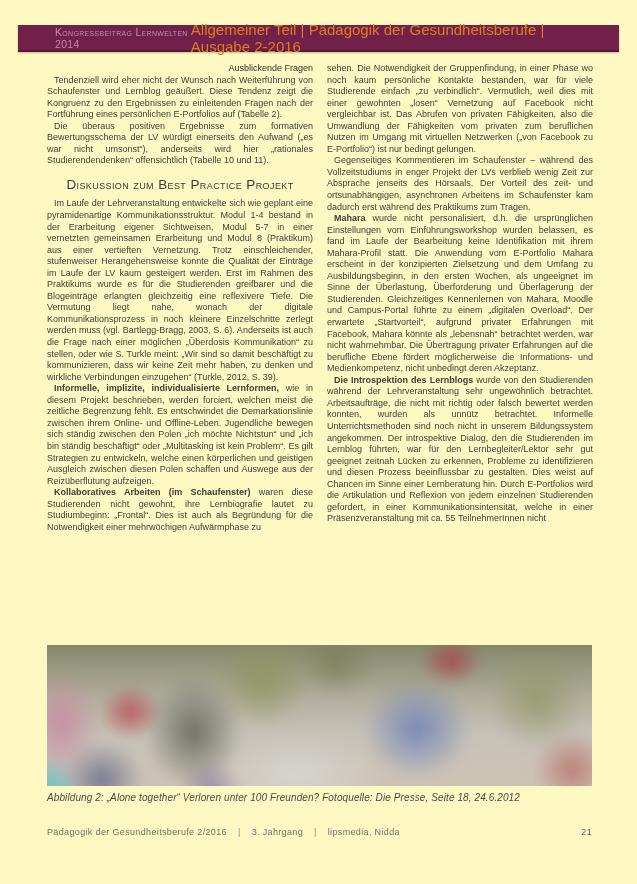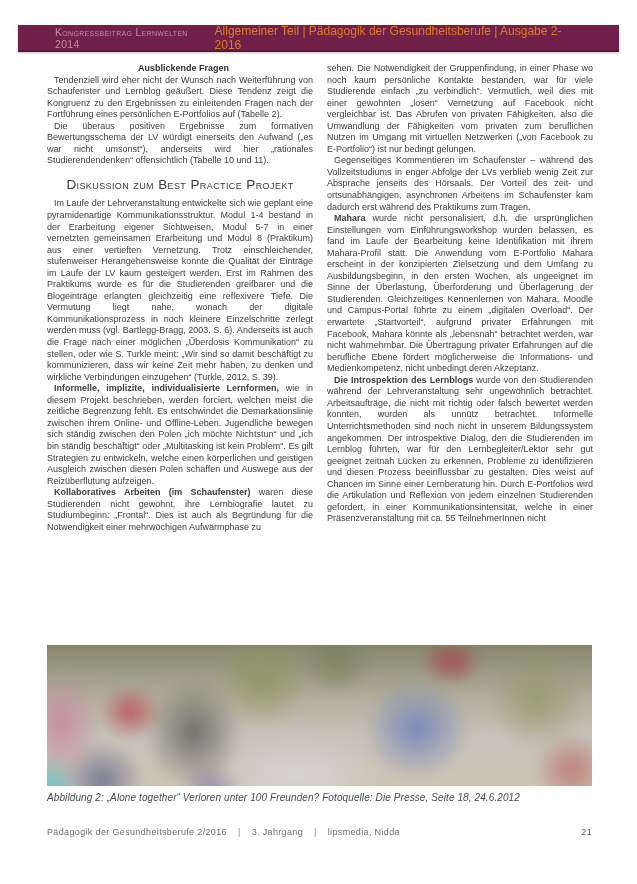--- a/index.html
+++ b/index.html
@@ -1,45 +1,45 @@
 <!DOCTYPE html>
 <html lang="de"><head>
 <meta charset="utf-8">
 <style>
   html,body { margin:0; padding:0; background:#e8e8e8; }
   .page {
     position:relative; width:637px; height:884px; margin:0 auto;
-    background:#ffffff; overflow:hidden;
+    background:#fef9c3; overflow:hidden;
     font-family:"Liberation Sans", sans-serif;
     -webkit-font-smoothing:antialiased;
   }
 
   
   .header-bar {
     position:absolute; left:18px; top:25px; width:601px; height:27px;
     background:#71204a; border-bottom:2px solid #571737;
     box-sizing:border-box; display:flex; align-items:center;
     justify-content:space-between; padding:0 33px 0 37px;
     box-shadow:0 1px 2px rgba(0,0,0,0.25);
   }
   .header-left {
     color:#c08ba6; font-variant:small-caps; font-size:10.5px; letter-spacing:0.3px;
   }
-  .header-right { color:#e07d1f; font-size:12px; }
+  .header-right { color:#e07d1f; font-size:15px; }
 
   
   .content { position:absolute; left:47px; top:63px; width:546px; color:#3d3d3d; }
   .columns { display:flex; gap:14px; }
   .col { width:266px; font-size:9px; line-height:11.55px; text-align:justify; }
   .col p { margin:0; text-indent:7px; }
   .col p.gap { }
   .col p.no-indent { text-indent:0; }
   .run-heading {
-    font-weight:bold; color:#2f2f2f; margin:4px 0 0 0; text-indent:0;
-    text-align:center; font-size:9px;
+    font-weight:normal; color:#2f2f2f; margin:4px 0 0 0; text-indent:0;
+    text-align:right; font-size:9px;
   }
   .section-heading {
     font-variant:small-caps; font-size:13.5px; color:#3a3a3a;
     margin:12px 0 8px 0; text-indent:0; text-align:center;
     letter-spacing:0.4px; font-weight:500;
   }
   .lead { font-weight:bold; }
 
   
   .photo {
@@ -95,21 +95,21 @@
         <p class="run-heading">Ausblickende Fragen</p>
         <p>Tendenziell wird eher nicht der Wunsch nach Weiterführung von Schaufenster und Lernblog geäußert. Diese Tendenz zeigt die Kongruenz zu den Ergebnissen zu einleitenden Fragen nach der Fortführung eines persönlichen E-Portfolios auf (Tabelle 2).</p>
         <p class="gap">Die überaus positiven Ergebnisse zum formativen Bewertungsschema der LV würdigt einerseits den Aufwand („es war nicht umsonst“), anderseits wird hier „rationales Studierendendenken“ offensichtlich (Tabelle 10 und 11).</p>
         <h2 class="section-heading">Diskussion zum Best Practice Projekt</h2>
         <p>Im Laufe der Lehrveranstaltung entwickelte sich wie geplant eine pyramidenartige Kommunikationsstruktur. Modul 1-4 bestand in der Erarbeitung eigener Sichtweisen, Modul 5-7 in einer vernetzten gemeinsamen Erarbeitung und Modul 8 (Praktikum) aus einer vertieften Vernetzung. Trotz einschleichender, stufenweiser Herangehensweise konnte die Qualität der Einträge im Laufe der LV kaum gesteigert werden. Erst im Rahmen des Praktikums wurde es für die Studierenden greifbarer und die Blogeinträge erlangten gleichzeitig eine reflexivere Tiefe. Die Vermutung liegt nahe, wonach der digitale Kommunikationsprozess in noch kleinere Einzelschritte zerlegt werden muss (vgl. Bartlegg-Bragg, 2003, S. 6). Anderseits ist auch die Frage nach einer möglichen „Überdosis Kommunikation“ zu stellen, oder wie S. Turkle meint: „Wir sind so damit beschäftigt zu kommunizieren, dass wir keine Zeit mehr haben, zu denken und wirkliche Verbindungen einzugehen“ (Turkle, 2012, S. 39).</p>
         <p class="gap"><b class="lead">Informelle, implizite, individualisierte Lernformen,</b> <span>wie in diesem Projekt beschrieben, werden forciert, welchen meist die zeitliche Begrenzung fehlt. Es entschwindet die Demarkationslinie zwischen ihrem Online- und Offline-Leben. Jugendliche bewegen sich ständig zwischen den Polen „ich möchte Nichtstun“ und „ich bin ständig beschäftigt“ oder „Multitasking ist kein Problem“. Es gilt Strategien zu entwickeln, welche einen körperlichen und geistigen Ausgleich zwischen diesen Polen schaffen und Auswege aus der Reizüberflutung aufzeigen.</span></p>
         <p class="gap"><b class="lead">Kollaboratives Arbeiten (im Schaufenster)</b> <span>waren diese Studierenden nicht gewohnt, ihre Lernbiografie lautet zu Studiumbeginn: „Frontal“. Dies ist auch als Begründung für die Notwendigkeit einer mehrwöchigen Aufwärmphase zu</span></p>
       </div>
       <div class="col">
         <p class="no-indent">sehen. Die Notwendigkeit der Gruppenfindung, in einer Phase wo noch kaum persönliche Kontakte bestanden, war für viele Studierende einfach „zu verbindlich“. Vermutlich, weil dies mit einer gewohnten „losen“ Vernetzung auf Facebook nicht vergleichbar ist. Das Abrufen von privaten Fähigkeiten, also die Umwandlung der Fähigkeiten vom privaten zum beruflichen Nutzen im Umgang mit virtuellen Netzwerken („von Facebook zu E-Portfolio“) ist nur bedingt gelungen.</p>
-        <p class="gap">Gegenseitiges Kommentieren im Schaufenster – während des Vollzeitstudiums in enger Abfolge der LVs verblieb wenig Zeit zur Absprache jenseits des Hörsaals. Der Vorteil des zeit- und ortsunabhängigen, asynchronen Arbeitens im Schaufenster kam dadurch erst während des Praktikums zum Tragen.</p>
+        <p class="gap">Gegenseitiges Kommentieren im Schaufenster – während des Vollzeitstudiums in enger Projekt der LVs verblieb wenig Zeit zur Absprache jenseits des Hörsaals. Der Vorteil des zeit- und ortsunabhängigen, asynchronen Arbeitens im Schaufenster kam dadurch erst während des Praktikums zum Tragen.</p>
         <p class="gap"><b class="lead">Mahara</b> <span>wurde nicht personalisiert, d.h. die ursprünglichen Einstellungen vom Einführungsworkshop wurden belassen, es fand im Laufe der Bearbeitung keine Identifikation mit ihrem Mahara-Profil statt. Die Anwendung vom E-Portfolio Mahara erscheint in der konzipierten Zielsetzung und dem Umfang zu Ausbildungsbeginn, in den ersten Wochen, als ungeeignet im Sinne der Überlastung, Überforderung und Überlagerung der Studierenden. Gleichzeitiges Kennenlernen von Mahara, Moodle und Campus-Portal führte zu einem „digitalen Overload“. Der erwartete „Startvorteil“, aufgrund privater Erfahrungen mit Facebook, Mahara könnte als „lebensnah“ betrachtet werden, war nicht wahrnehmbar. Die Übertragung privater Erfahrungen auf die berufliche Ebene fördert möglicherweise die Informations- und Medienkompetenz, nicht unbedingt deren Akzeptanz.</span></p>
         <p class="gap"><b class="lead">Die Introspektion des Lernblogs</b> <span>wurde von den Studierenden während der Lehrveranstaltung sehr ungewöhnlich betrachtet. Arbeitsaufträge, die nicht mit richtig oder falsch bewertet werden konnten, wurden als unnütz betrachtet. Informelle Unterrichtsmethoden sind noch nicht in unserem Bildungssystem angekommen. Der introspektive Dialog, den die Studierenden im Lernblog führten, war für den Lernbegleiter/Lektor sehr gut geeignet zeitnah Lücken zu erkennen, Probleme zu identifizieren und diesen Prozess beeinflussbar zu gestalten. Dies weist auf Chancen im Sinne einer Lernberatung hin. Durch E-Portfolios wird die Artikulation und Reflexion von jedem einzelnen Studierenden gefordert, in einer Kommunikationsintensität, welche in einer Präsenzveranstaltung mit ca. 55 TeilnehmerInnen nicht</span></p>
       </div>
     </div>
   </div>
 
   <div class="photo">
     <div class="photo-paint"></div>
   </div>
 

